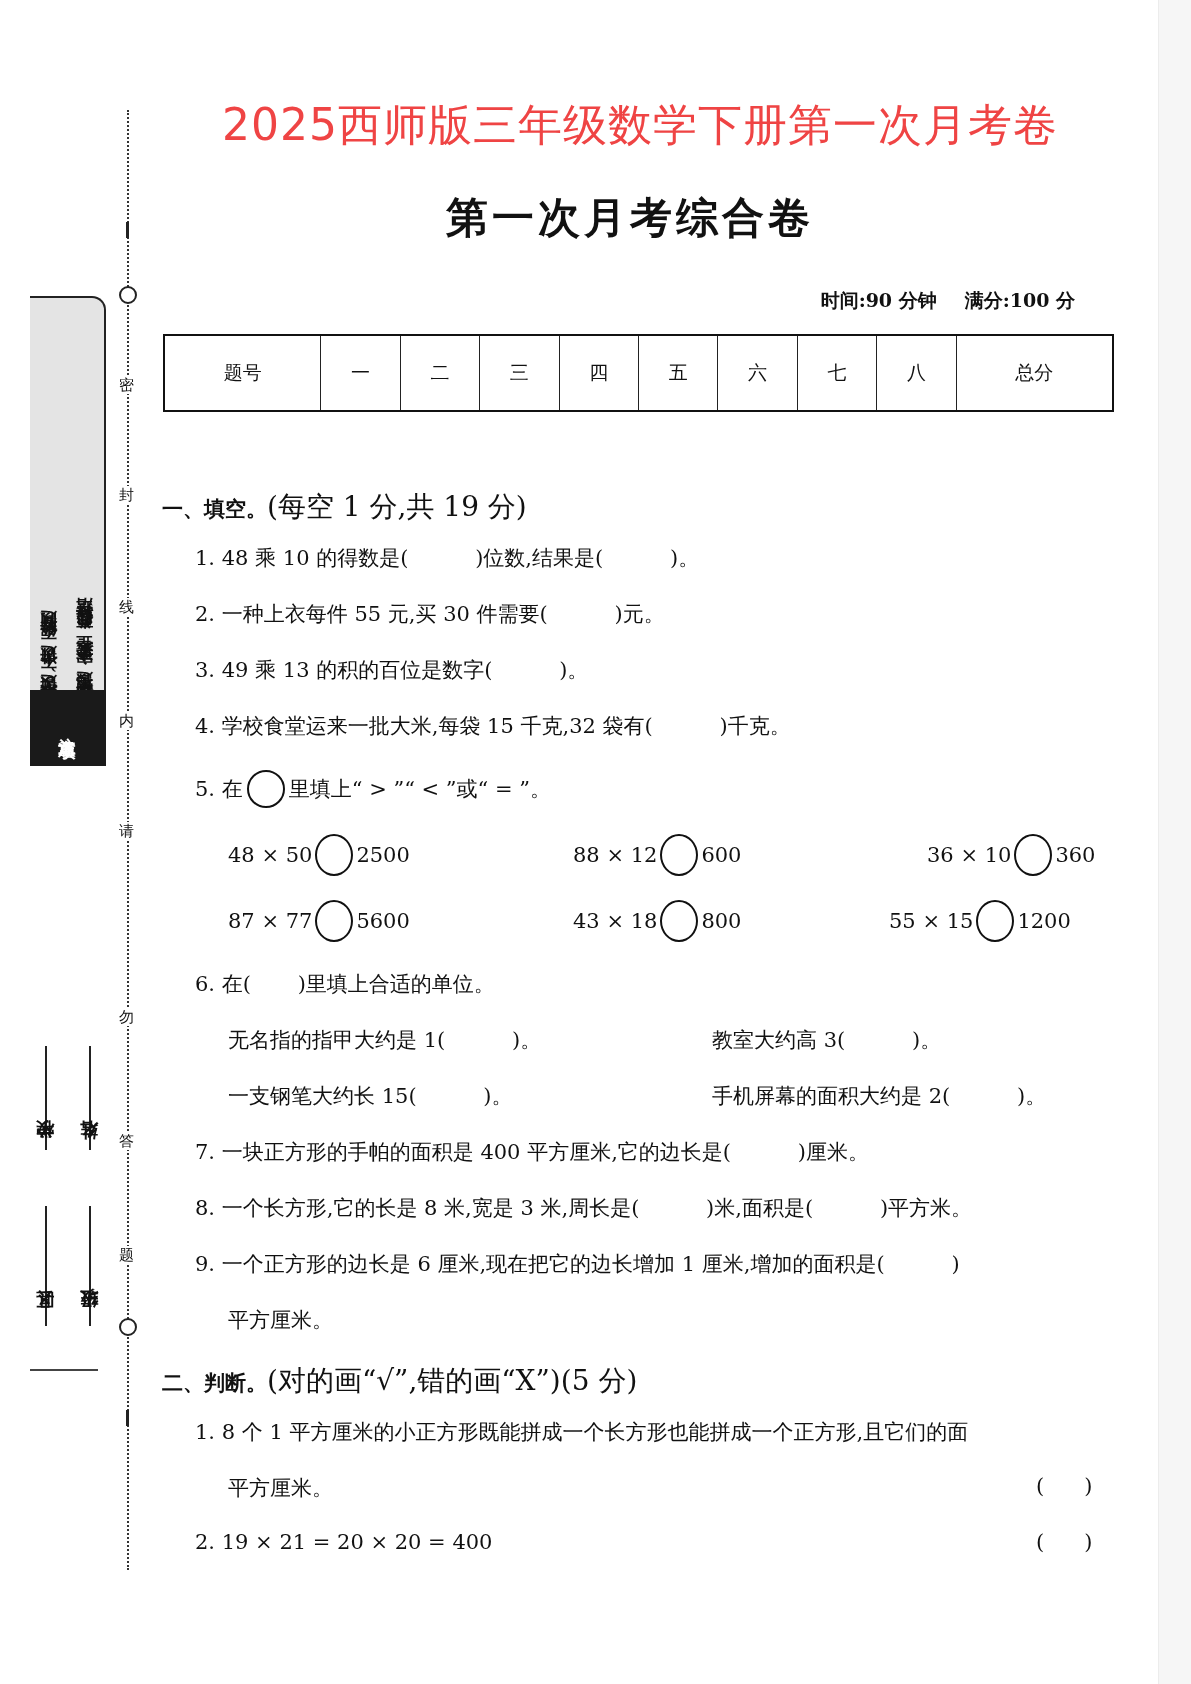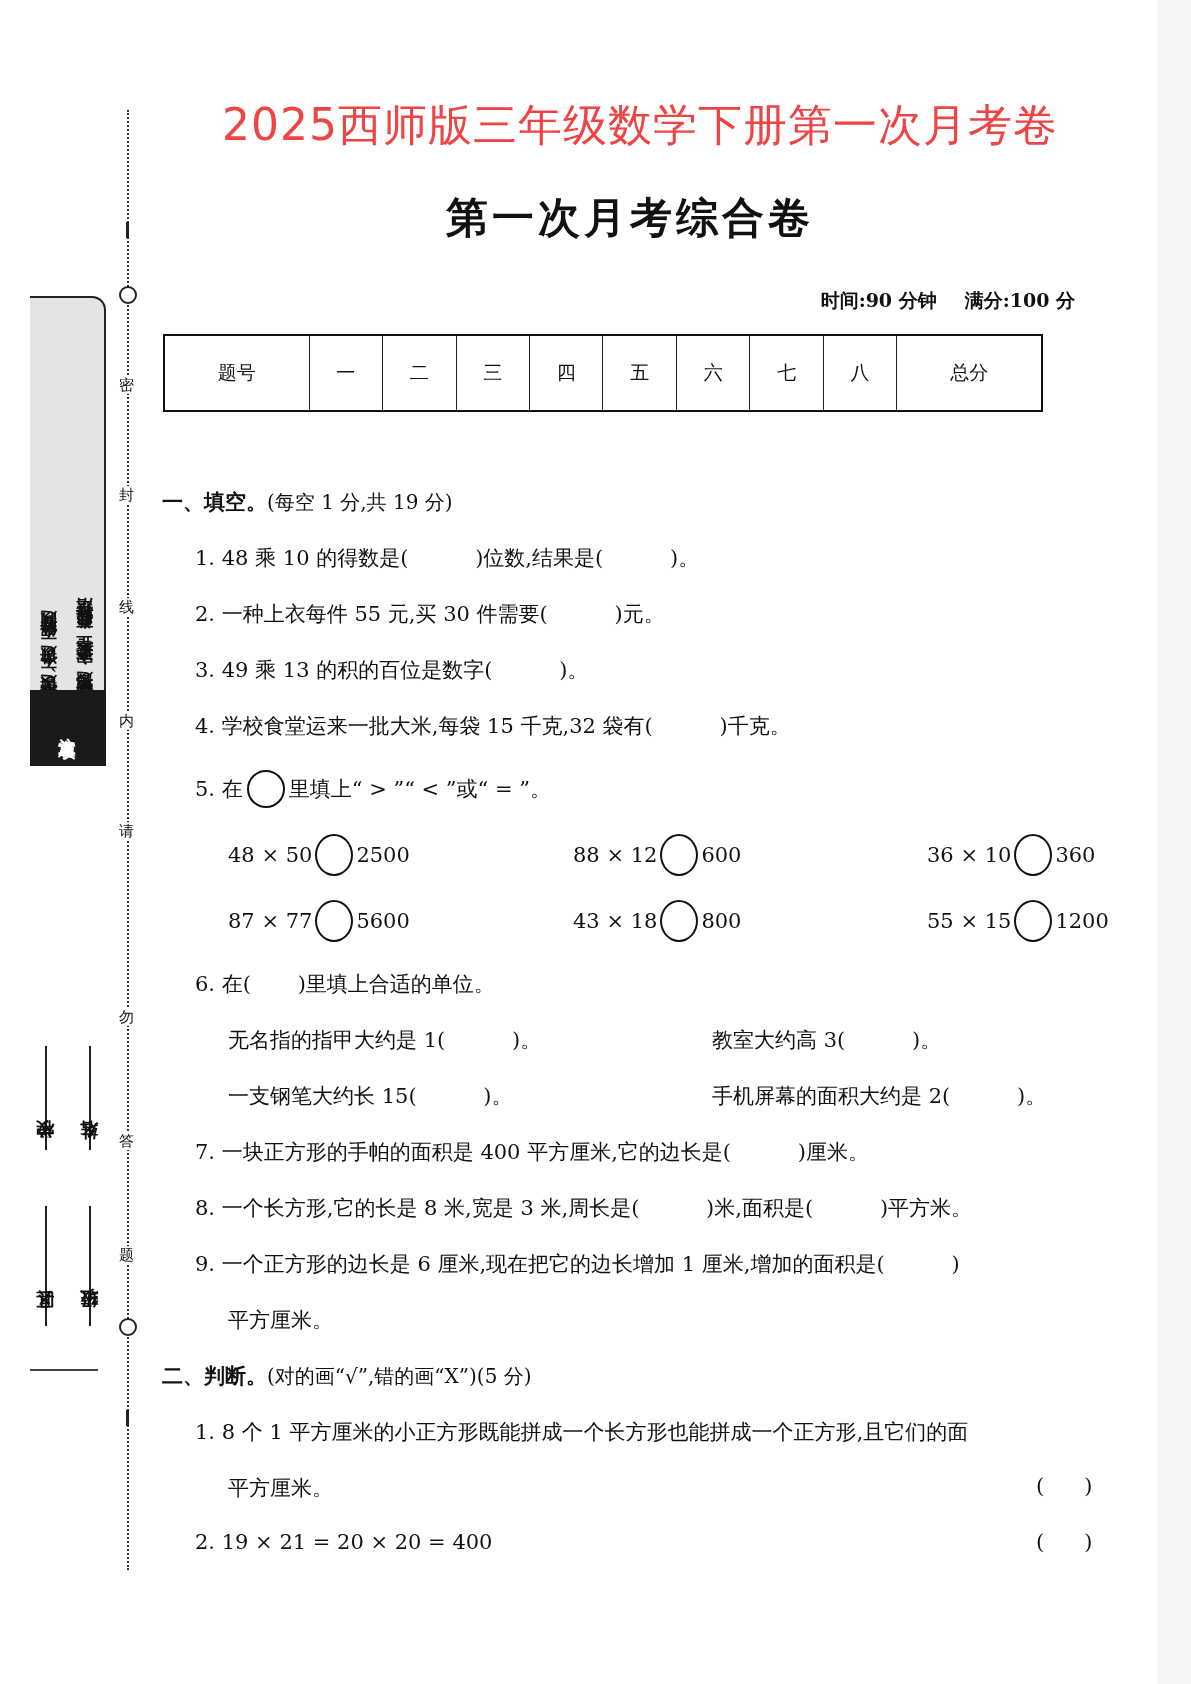--- a/index.html
+++ b/index.html
@@ -49,31 +49,31 @@
   }
   .sub-title {
     position: absolute; left: 150px; top: 190px; width: 960px; text-align: center;
     font-size: 42px; font-weight: bold; letter-spacing: 4px; color: #111;
   }
   .exam-meta { position: absolute; right: 116px; top: 288px; font-size: 19px; font-weight: bold; }
   .exam-meta span { margin-left: 28px; }
 
   
   table.score {
-    position: absolute; left: 163px; top: 334px; width: 880px; height: 78px;
+    position: absolute; left: 163px; top: 334px; width: 951px; height: 78px;
     border-collapse: collapse; border: 2.5px solid #111;
   }
   table.score td {
     border: 1.5px solid #222; text-align: center; font-size: 19px;
     font-family: "DejaVu Sans", sans-serif; height: 36px; padding: 0;
   }
   table.score tr:first-child td { border-bottom: 2.5px solid #111; }
   .line { position: absolute; font-size: 21px; white-space: pre; color: #111; }
   .section-title { font-weight: bold; }
-  .section-title .note { font-weight: normal; font-size: 20px; }
+  .section-title .note { font-weight: normal; font-size: 28px; }
   .compare { position: absolute; font-size: 21px; display: flex; align-items: center; white-space: pre; }
   .circle-blank { display: inline-block; width: 34px; height: 38px; border: 2px solid #111; border-radius: 50%; margin: 0 3px; }
   .circle-inline { display: inline-block; width: 34px; height: 34px; border: 2px solid #111; border-radius: 50%; vertical-align: middle; margin: 0 4px; }
   .judge-paren { position: absolute; font-size: 21px; white-space: pre; }
 </style>
 </head>
 <body>
 
 <div class="right-strip"></div>
 
@@ -141,21 +141,21 @@
   <span>5. 在</span>
   <span class="circle-inline"></span>
   <span>里填上“ &gt; ”“ &lt; ”或“ = ”。</span>
 </div>
 
 <div class="compare" style="left:228px; top:834px"><span>48 × 50</span><span class="circle-blank"></span><span>2500</span></div>
 <div class="compare" style="left:573px; top:834px"><span>88 × 12</span><span class="circle-blank"></span><span>600</span></div>
 <div class="compare" style="left:927px; top:834px"><span>36 × 10</span><span class="circle-blank"></span><span>360</span></div>
 <div class="compare" style="left:228px; top:900px"><span>87 × 77</span><span class="circle-blank"></span><span>5600</span></div>
 <div class="compare" style="left:573px; top:900px"><span>43 × 18</span><span class="circle-blank"></span><span>800</span></div>
-<div class="compare" style="left:927px; top:900px"><span>55 × 15</span><span class="circle-blank"></span><span>1200</span></div>
+<div class="compare" style="left:889px; top:900px"><span>55 × 15</span><span class="circle-blank"></span><span>1200</span></div>
 
 <div class="line" style="left:195px; top:970px">6. 在(       )里填上合适的单位。</div>
 <div class="line" style="left:228px; top:1026px">无名指的指甲大约是 1(          )。</div>
 <div class="line" style="left:712px; top:1026px">教室大约高 3(          )。</div>
 <div class="line" style="left:228px; top:1082px">一支钢笔大约长 15(          )。</div>
 <div class="line" style="left:712px; top:1082px">手机屏幕的面积大约是 2(          )。</div>
 
 <div class="line" style="left:195px; top:1138px">7. 一块正方形的手帕的面积是 400 平方厘米,它的边长是(          )厘米。</div>
 <div class="line" style="left:195px; top:1194px">8. 一个长方形,它的长是 8 米,宽是 3 米,周长是(          )米,面积是(          )平方米。</div>
 <div class="line" style="left:195px; top:1250px">9. 一个正方形的边长是 6 厘米,现在把它的边长增加 1 厘米,增加的面积是(          )</div>

